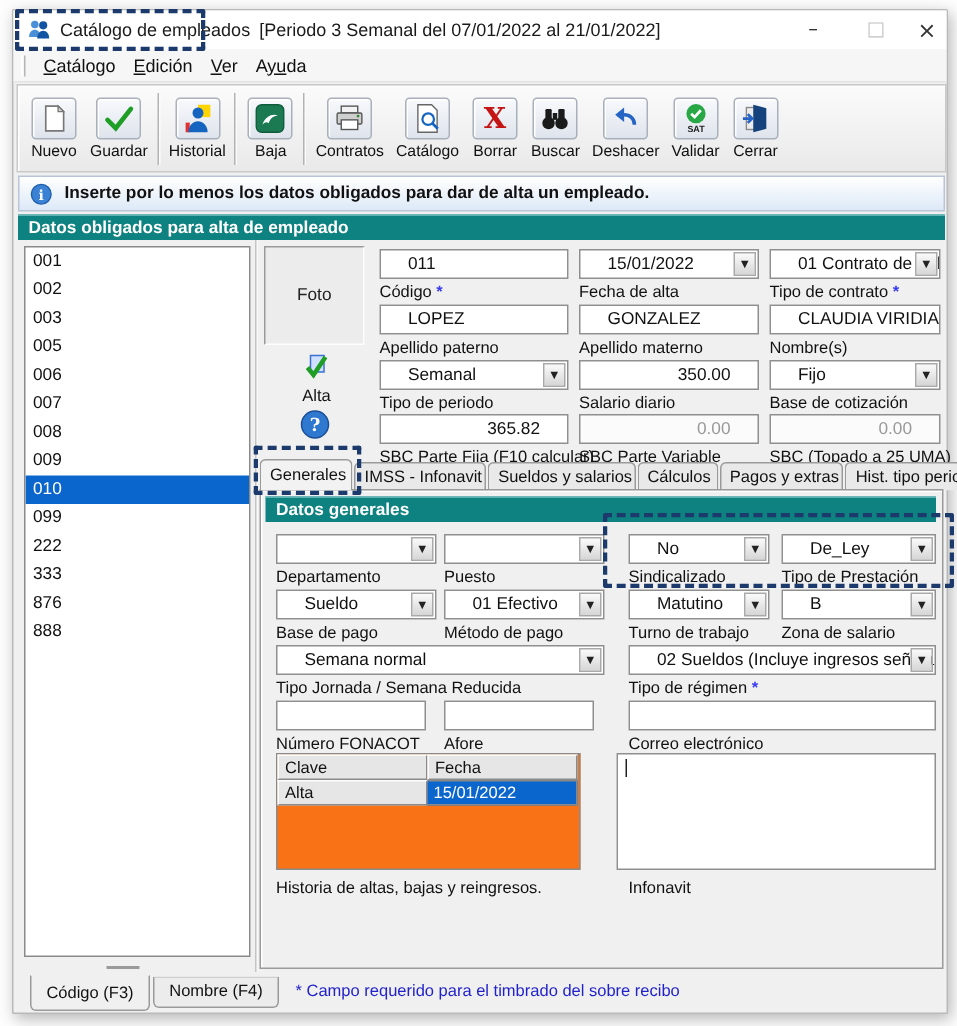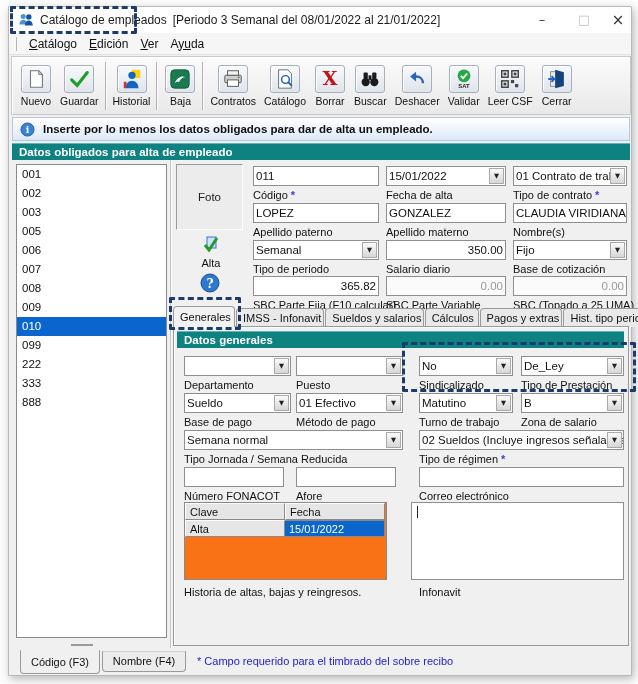--- a/index.html
+++ b/index.html
@@ -56,21 +56,21 @@
              border:1px solid;border-color:#9a9a9a #fdfdfd #fdfdfd #9a9a9a;display:flex;align-items:center;justify-content:center;
              font-size:11.5px;color:#222;}
   .alta-wrap{position:absolute;left:180px;top:228px;width:44px;text-align:center;}
   .alta-wrap svg{width:20px;height:18px;}
   .alta-label{font-size:11px;color:#111;margin-top:0px;}
   .help-btn{position:absolute;left:191px;top:266px;width:20px;height:20px;}
   .help-btn svg{width:20px;height:20px;}
   
   .cell{position:absolute;}
   .input{position:relative;height:20px;background:#fff;border:1px solid #8f8f8f;display:flex;align-items:center;
-         padding:0 2px;font-size:11.5px;color:#111;white-space:nowrap;overflow:hidden;}
+         padding:0 18px;font-size:11.5px;color:#111;white-space:nowrap;overflow:hidden;}
   .combo{padding-right:18px;}
   .dd{position:absolute;right:1px;top:1px;bottom:1px;width:15px;background:linear-gradient(#fafafa,#d6d6d6);
       border:1px solid #a9a9a9;display:flex;align-items:center;justify-content:center;}
   .dd i{font-style:normal;font-family:"DejaVu Sans",sans-serif;font-size:6.5px;color:#222;line-height:1;}
   .num .val{width:100%;text-align:right;}
   .dis{background:#fbfbfb;color:#999;}
   .dis .val{color:#999;}
   .flabel{font-size:11px;color:#111;margin-top:3px;white-space:nowrap;}
   .req{color:var(--req);margin-left:3px;font-weight:bold;}
   
@@ -117,21 +117,21 @@
     <div class="titlebar">
       <span class="app-icon">
         <svg viewBox="0 0 16 16">
             <circle cx="5.2" cy="4.4" r="2.5" fill="#4a90d9"></circle>
             <path d="M1.4 12.6c0-3.1 1.9-4.8 3.8-4.8s3.8 1.7 3.8 4.8z" fill="#4a90d9"></path>
             <circle cx="10.8" cy="4.9" r="2.7" fill="#1254a3"></circle>
             <path d="M6.8 13.6c0-3.3 2-5.1 4-5.1s4 1.8 4 5.1z" fill="#1254a3"></path>
           </svg>
       </span>
       <span class="title-text">Catálogo de empleados</span>
-      <span class="title-period">[Periodo 3 Semanal del 08/01/2022 al 21/01/2022]</span>
+      <span class="title-period">[Periodo 3 Semanal del 07/01/2022 al 21/01/2022]</span>
       <span class="win-ctl win-min">–</span>
       <span class="win-ctl win-max">□</span>
       <span class="win-ctl win-close">×</span>
     </div>
 
     <div class="menubar">
       <span class="menu-grip"></span>
       <span id="menu-items" style="display:flex;">
           <span class="menu-item"><span></span><span class="hot">C</span><span>atálogo</span></span>
           <span class="menu-item"><span></span><span class="hot">E</span><span>dición</span></span>
@@ -233,35 +233,20 @@
         </div>
         <div class="tbtn">
           <span class="ticon">
             <svg viewBox="0 0 24 24">
               <circle cx="12" cy="8.5" r="7" fill="#28a745"></circle>
               <path d="M8.5 8.5l2.5 2.5 4.5-5" stroke="#fff" stroke-width="2" fill="none"></path>
               <text x="12" y="22" text-anchor="middle" font-size="6.5" font-weight="bold" fill="#222" font-family="Liberation Sans,sans-serif">SAT</text>
             </svg>
           </span>
           <span class="tlabel">Validar</span>
-        </div>
-        <div class="tbtn">
-          <span class="ticon">
-            <svg viewBox="0 0 24 24">
-              <rect x="3" y="3" width="7" height="7" fill="none" stroke="#444" stroke-width="1.6"></rect>
-              <rect x="14" y="3" width="7" height="7" fill="none" stroke="#444" stroke-width="1.6"></rect>
-              <rect x="3" y="14" width="7" height="7" fill="none" stroke="#444" stroke-width="1.6"></rect>
-              <rect x="5" y="5" width="3" height="3" fill="#444"></rect>
-              <rect x="16" y="5" width="3" height="3" fill="#444"></rect>
-              <rect x="5" y="16" width="3" height="3" fill="#444"></rect>
-              <rect x="13" y="13" width="3.5" height="3.5" fill="#444"></rect>
-              <rect x="17.5" y="17.5" width="3.5" height="3.5" fill="#444"></rect>
-            </svg>
-          </span>
-          <span class="tlabel">Leer CSF</span>
         </div>
         <div class="tbtn">
           <span class="ticon">
             <svg viewBox="0 0 24 24">
               <rect x="5" y="4" width="6" height="16" fill="#ececec" stroke="#888"></rect>
               <path d="M10 2l9.5 2.5v15L10 22z" fill="#15427c"></path>
               <path d="M2.5 12h6M6 8.8l3.2 3.2L6 15.2" stroke="#2563c4" stroke-width="2" fill="none"></path>
             </svg>
           </span>
           <span class="tlabel">Cerrar</span>
@@ -284,20 +269,21 @@
         <div class="list-item">003</div>
         <div class="list-item">005</div>
         <div class="list-item">006</div>
         <div class="list-item">007</div>
         <div class="list-item">008</div>
         <div class="list-item">009</div>
         <div class="list-item sel">010</div>
         <div class="list-item">099</div>
         <div class="list-item">222</div>
         <div class="list-item">333</div>
+        <div class="list-item">876</div>
         <div class="list-item">888</div>
       </div>
     <div class="splitter-grip"></div>
     <div class="vdivider"></div>
 
     <div class="photo-box">Foto</div>
     <div class="alta-wrap">
       <svg viewBox="0 0 20 18">
           <rect x="6" y="2" width="9" height="11" fill="#cfe0ff" stroke="#3b6fd4"></rect>
           <path d="M4 10l4 5 8-12" stroke="#1f9e25" stroke-width="3" fill="none"></path>

